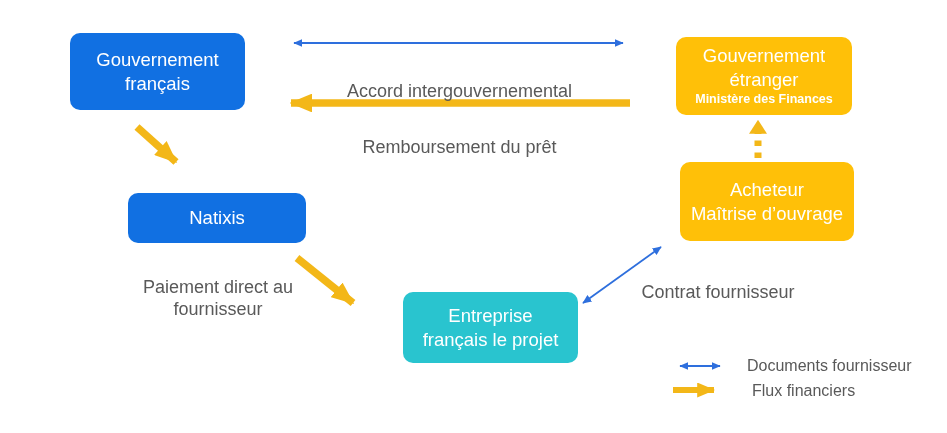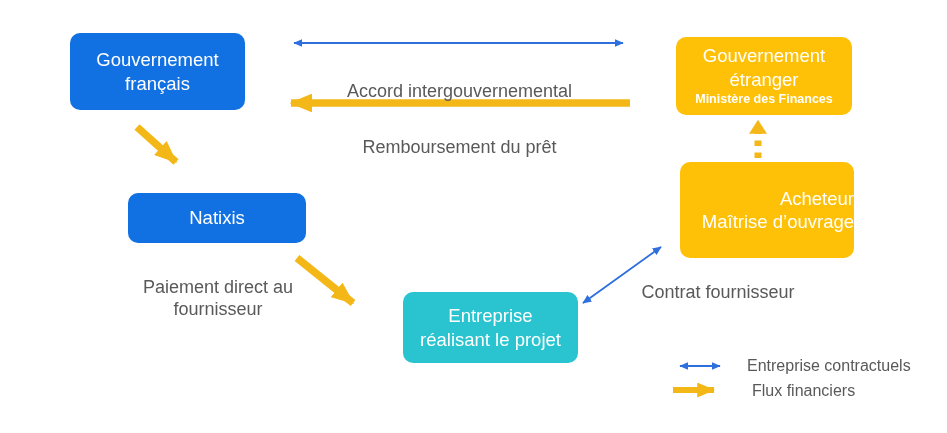--- a/index.html
+++ b/index.html
@@ -23,21 +23,21 @@
   .node.teal{background:var(--box-teal);margin-left:13px;}
   .node .sub{font-size:12.5px;font-weight:bold;margin-top:1px;}
   .lbl{
     position:absolute;color:var(--label-gray);font-size:18px;line-height:1.24;
     text-align:center;
   }
   .lbl.legend-lbl{font-size:16px;text-align:left;}
   #node-gov-fr{left:70px;top:33px;width:175px;height:77px;}
   #node-gov-foreign{left:676px;top:37px;width:176px;height:78px;}
   #node-natixis{left:128px;top:193px;width:178px;height:50px;}
-  #node-acheteur{left:680px;top:162px;width:174px;height:96px;align-items:flex-end;}
+  #node-acheteur{left:680px;top:162px;width:174px;height:79px;}
   #node-entreprise{left:390px;top:292px;width:175px;height:71px;}
   #label-accord{left:287px;top:51px;width:345px;margin-top:29px;}
   #label-remboursement{left:287px;top:136px;width:345px;}
   #label-paiement{left:112px;top:276px;width:212px;}
   #label-contrat{left:628px;top:281px;width:180px;}
   #legend-documents-label{left:747px;top:356px;width:190px;}
   #legend-flux-label{left:752px;top:381px;width:190px;}
 </style>
 </head>
 <body>
@@ -89,24 +89,24 @@
     <div>Natixis</div>
   </div>
 
   <div class="node gold" id="node-acheteur">
     <div>Acheteur</div>
     <div>Maîtrise d’ouvrage</div>
   </div>
 
   <div class="node teal" id="node-entreprise">
     <div>Entreprise</div>
-    <div>réalisant le projet</div>
+    <div>français le projet</div>
   </div>
 
   <div class="lbl" id="label-accord">Accord intergouvernemental</div>
   <div class="lbl" id="label-remboursement">Remboursement du prêt</div>
   <div class="lbl" id="label-paiement">Paiement direct au fournisseur</div>
   <div class="lbl" id="label-contrat">Contrat fournisseur</div>
 
-  <div class="lbl legend-lbl" id="legend-documents-label">Entreprise contractuels</div>
+  <div class="lbl legend-lbl" id="legend-documents-label">Documents fournisseur</div>
   <div class="lbl legend-lbl" id="legend-flux-label">Flux financiers</div>
 
 </div>
 
 </body></html>

